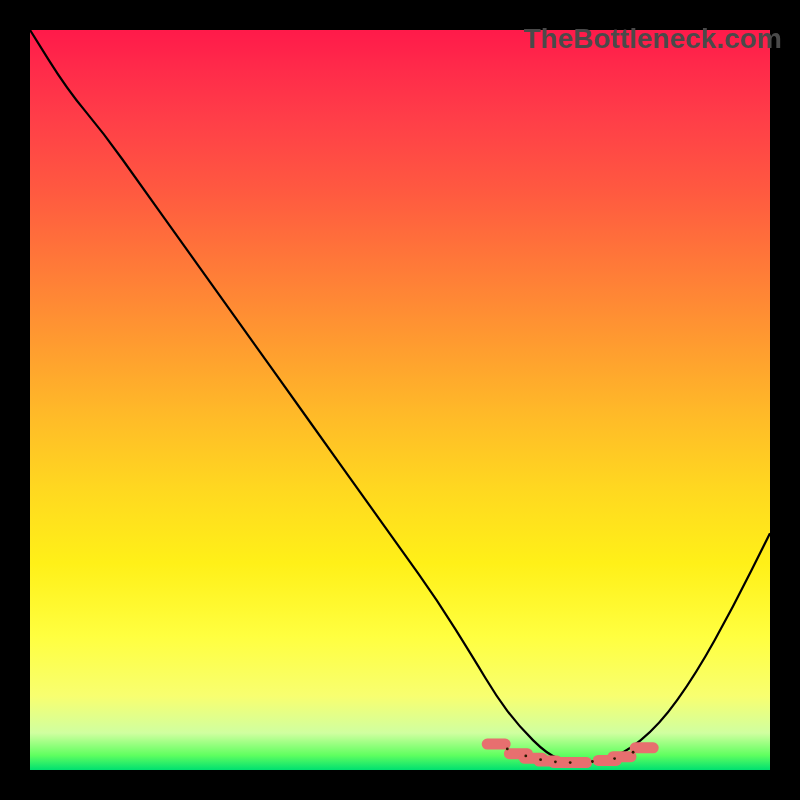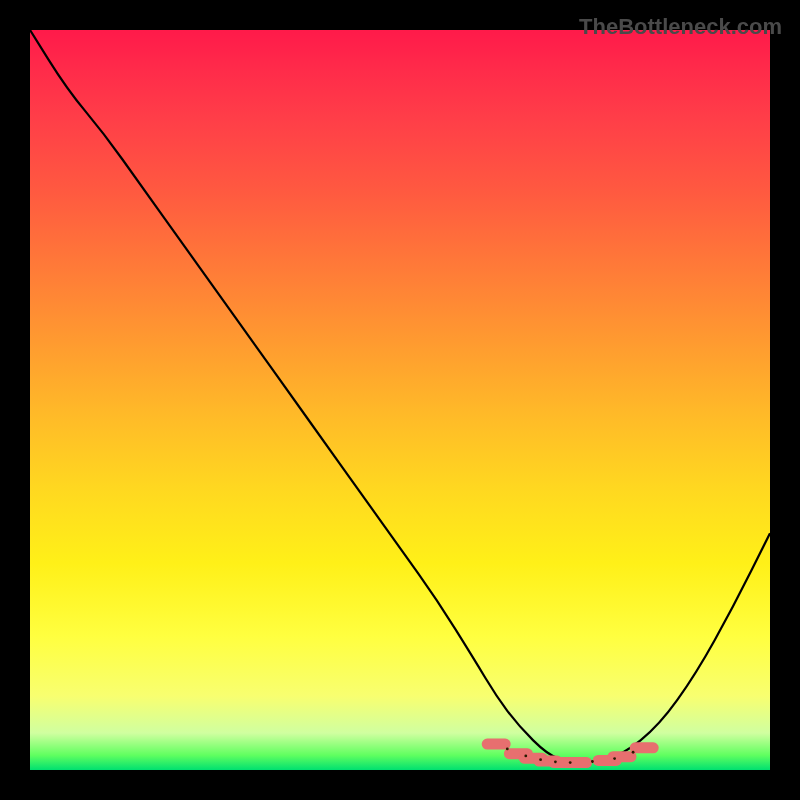--- a/index.html
+++ b/index.html
@@ -5,24 +5,24 @@
   * { margin: 0; padding: 0; box-sizing: border-box; }
   body {
     width: 800px;
     height: 800px;
     background: #000;
     position: relative;
     font-family: Arial, sans-serif;
   }
   .watermark {
     position: absolute;
-    top: 14px;
+    top: 23px;
     right: 18px;
     color: #4a4a4a;
-    font-size: 22px;
+    font-size: 28px;
     font-weight: bold;
     z-index: 10;
     text-align: center;
   }
   .plot-area {
     position: absolute;
     left: 30px;
     top: 30px;
     width: 740px;
     height: 740px;

